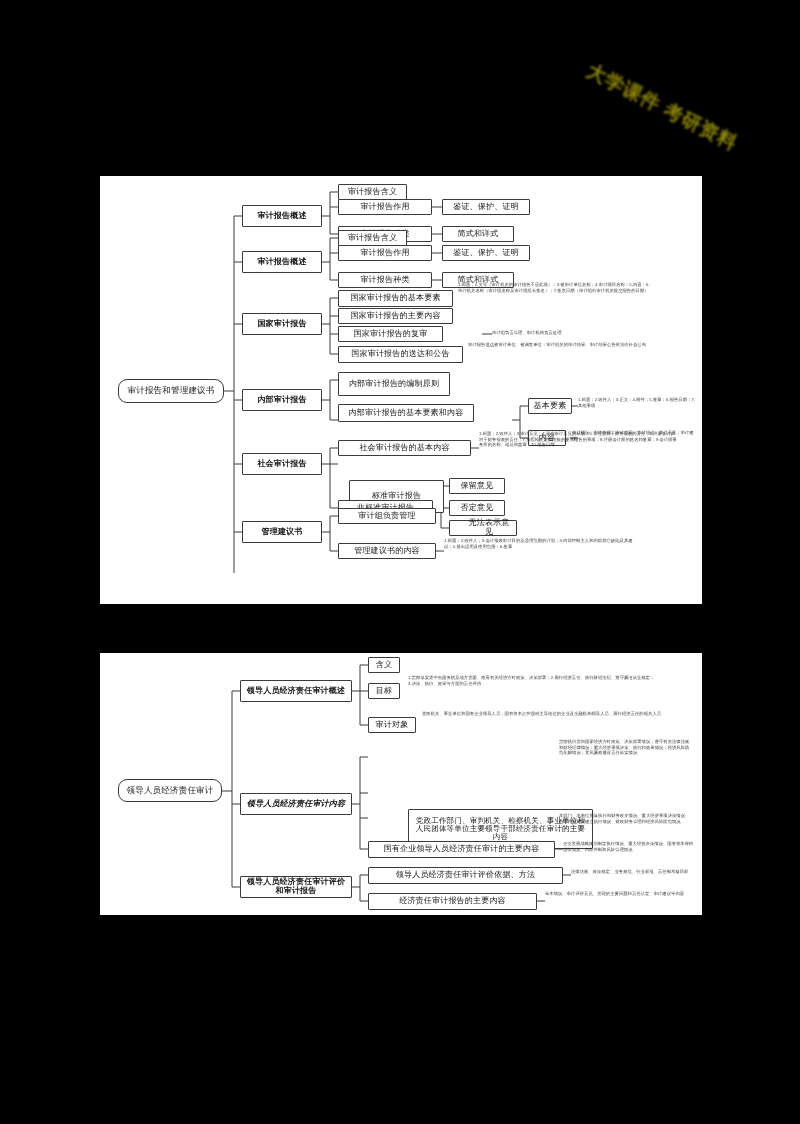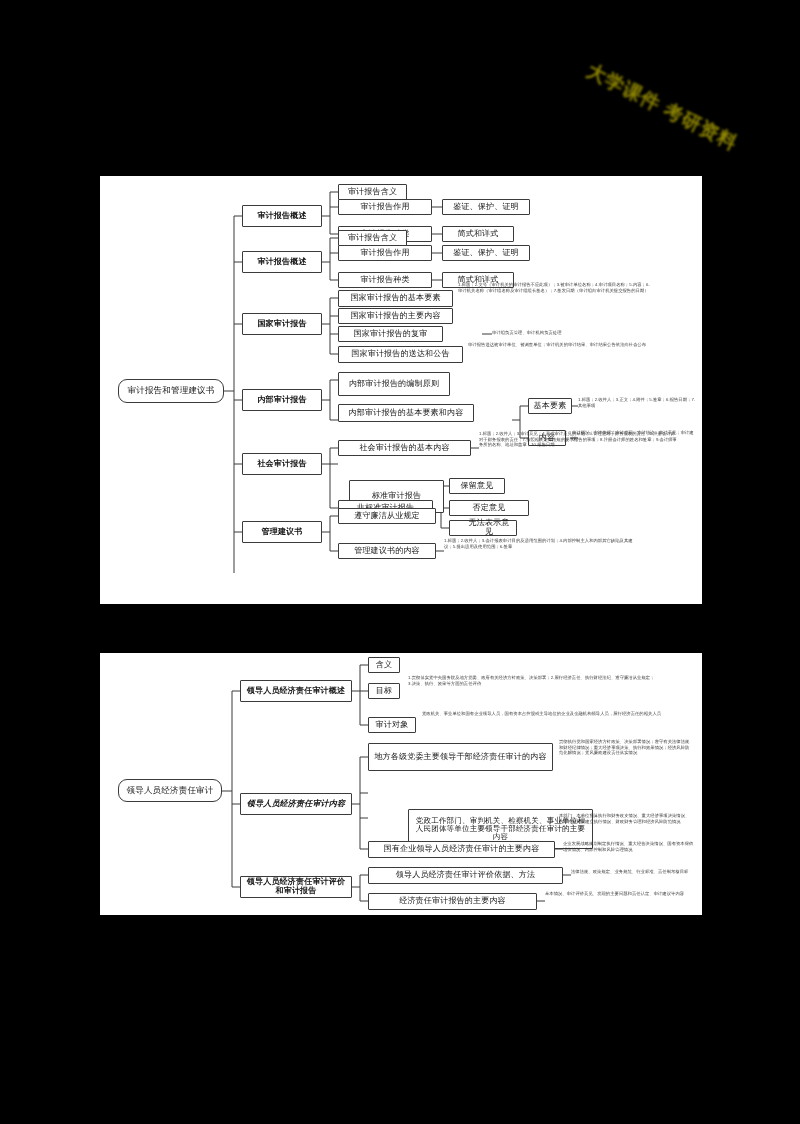--- a/index.html
+++ b/index.html
@@ -167,25 +167,25 @@
     <div class="anno" style="left:478px;top:221px;width:118px;">1.标题；2.收件人；3.正文；4.附件；5.签章；6.报告日期；7.其他事项</div>
     <div class="node lvl3" style="left:428px;top:254px;width:38px;height:16px;">内容</div>
     <div class="anno" style="left:472px;top:254px;width:124px;">审计概况；审计依据；审计发现；审计结论；审计意见；审计建议</div>
 
     <div class="node lvl1" style="left:142px;top:277px;width:80px;height:22px;">社会审计报告</div>
     <div class="node lvl2" style="left:238px;top:264px;width:133px;height:16px;">社会审计报告的基本内容</div>
     <div class="anno" style="left:379px;top:255px;width:200px;">1.标题；2.收件人；3.审计意见；4.形成审计意见的基础；5.管理层对于财务报表的责任；6.注册会计师对于财务报表的责任；7.按照相关法律法规的要求报告的事项；8.注册会计师的姓名和签章；9.会计师事务所的名称、地址和盖章；10.报告日期</div>
     <div class="node lvl2" style="left:249px;top:280px;width:95px;height:33px;margin-top:24px;">标准审计报告</div>
     <div class="node lvl2" style="left:238px;top:324px;width:95px;height:16px;">非标准审计报告</div>
     <div class="node lvl3" style="left:349px;top:302px;width:56px;height:16px;">保留意见</div>
-    <div class="node lvl3" style="left:349px;top:324px;width:80px;height:16px;">否定意见</div>
+    <div class="node lvl3" style="left:349px;top:324px;width:56px;height:16px;">否定意见</div>
     <div class="node lvl3" style="left:349px;top:344px;width:68px;height:16px;padding-left:15px;">无法表示意见</div>
 
     <div class="node lvl1" style="left:142px;top:345px;width:80px;height:22px;">管理建议书</div>
-    <div class="node lvl2" style="left:238px;top:332px;width:98px;height:16px;">遵守廉洁从业规定</div>
+    <div class="node lvl2" style="left:238px;top:332px;width:98px;height:16px;">审计组负责管理</div>
     <div class="node lvl2" style="left:238px;top:367px;width:98px;height:16px;">管理建议书的内容</div>
     <div class="anno" style="left:344px;top:362px;width:190px;">1.标题；2.收件人；3.会计报表审计目的及适用范围的计划；4.内部控制主人和内部其它缺陷及其建议；5.提出适用及使用范围；6.签章</div>
 
   </div>
 </div>
 
 <div class="sheet" id="map2">
   <div class="canvas">
 
     <svg class="svg-layer" width="602" height="262">
@@ -224,21 +224,20 @@
 
     <div class="node lvl1" style="left:140px;top:27px;width:112px;height:22px;">领导人员经济责任审计概述</div>
     <div class="node lvl2" style="left:268px;top:4px;width:32px;height:16px;">含义</div>
     <div class="anno" style="left:308px;top:18px;width:250px;"></div>
     <div class="node lvl2" style="left:268px;top:30px;width:32px;height:16px;">目标</div>
     <div class="anno" style="left:308px;top:22px;width:250px;">1.贯彻落实党中央国务院及地方党委、政府有关经济方针政策、决策部署；2.履行经济责任、执行财经法纪、遵守廉洁从业规定；3.决策、执行、效果等方面的责任评价</div>
     <div class="node lvl2" style="left:268px;top:64px;width:48px;height:16px;">审计对象</div>
     <div class="anno" style="left:322px;top:58px;width:240px;">党政机关、事业单位和国有企业领导人员，国有资本占控股或主导地位的企业及金融机构领导人员，履行经济责任的相关人员</div>
 
     <div class="node lvl1" style="left:140px;top:140px;width:112px;height:22px;font-style:italic;">领导人员经济责任审计内容</div>
-    <div class="node lvl2" style="left:268px;top:90px;width:185px;height:28px;">地方各级党委主要领导干部经济责任审计的内容</div>
     <div class="anno" style="left:459px;top:86px;width:134px;">贯彻执行党和国家经济方针政策、决策部署情况；遵守有关法律法规和财经纪律情况；重大经济事项决策、执行和效果情况；经济风险防范化解情况；党风廉政建设责任落实情况</div>
     <div class="node lvl2 tiny" style="left:268px;top:156px;width:185px;height:40px;margin-left:40px;">党政工作部门、审判机关、检察机关、事业单位和人民团体等单位主要领导干部经济责任审计的主要内容</div>
     <div class="anno" style="left:459px;top:160px;width:134px;">本部门、本单位预算执行和财务收支情况、重大经济事项决策情况、内部控制制度建立执行情况、财政财务管理和经济风险防范情况</div>
     <div class="node lvl2" style="left:268px;top:188px;width:187px;height:17px;">国有企业领导人员经济责任审计的主要内容</div>
     <div class="anno" style="left:463px;top:188px;width:132px;">企业发展战略规划制定执行情况、重大经营决策情况、国有资本保值增值情况、内部控制和风险管理情况</div>
 
     <div class="node lvl1" style="left:140px;top:223px;width:112px;height:22px;">领导人员经济责任审计评价和审计报告</div>
     <div class="node lvl2" style="left:268px;top:214px;width:195px;height:17px;">领导人员经济责任审计评价依据、方法</div>
     <div class="anno" style="left:471px;top:216px;width:124px;">法律法规、政策规定、业务规范、行业标准、责任制考核目标</div>
     <div class="node lvl2" style="left:268px;top:240px;width:169px;height:17px;">经济责任审计报告的主要内容</div>

